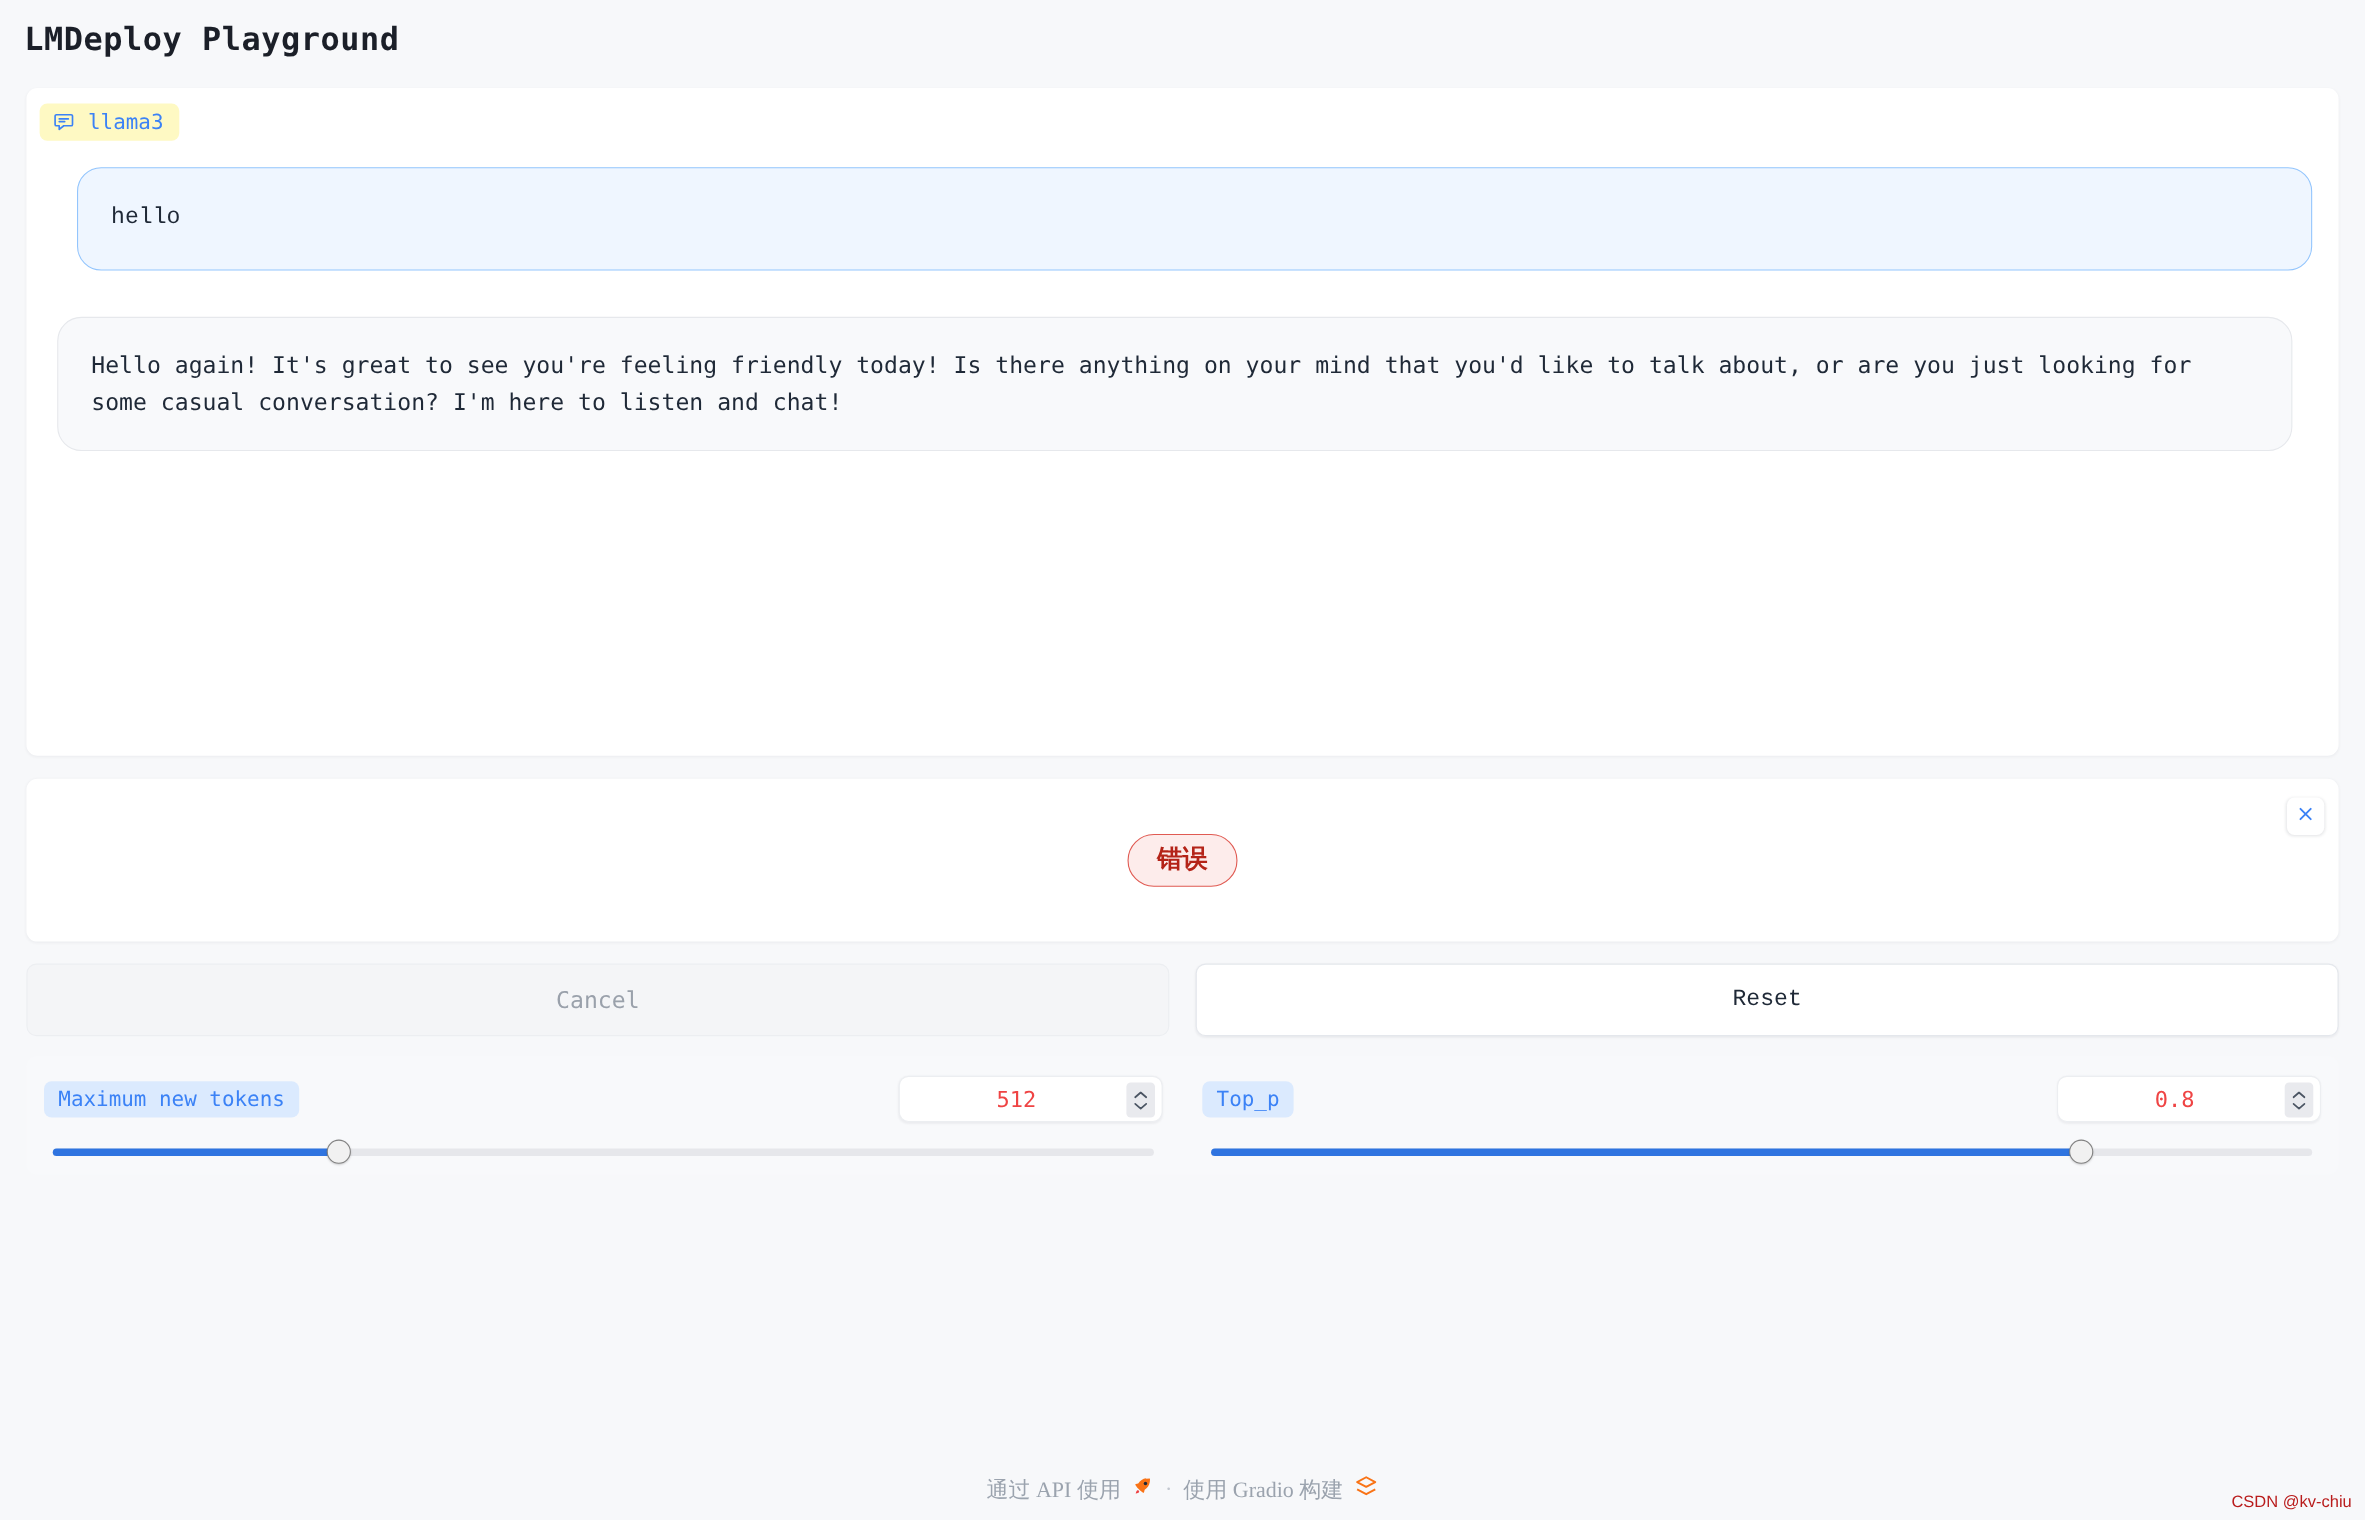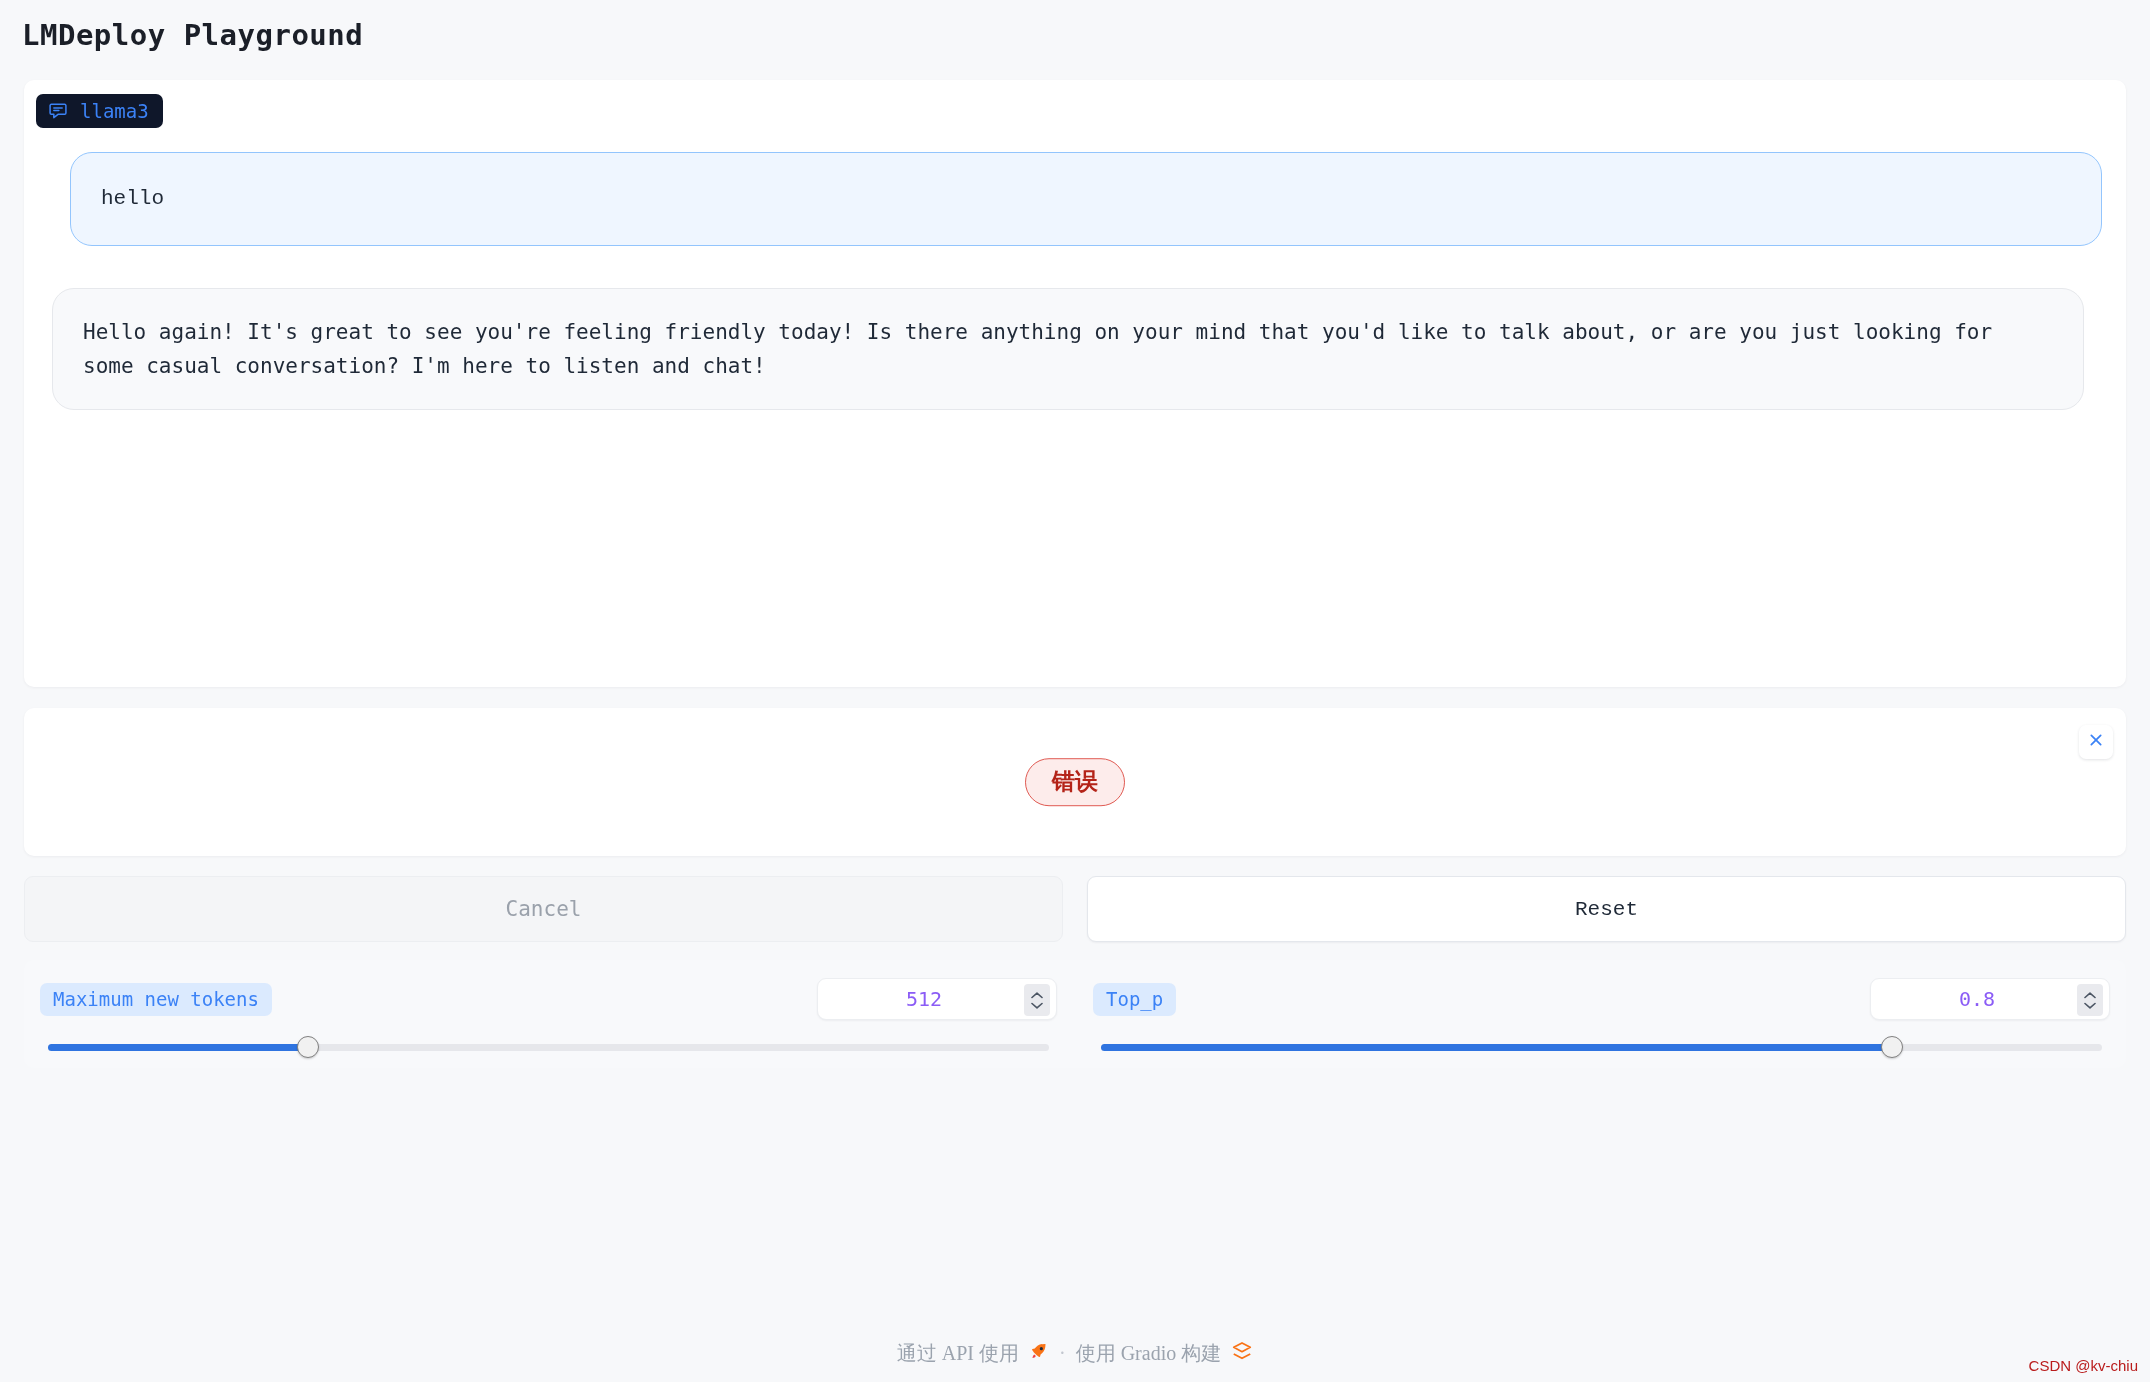--- a/index.html
+++ b/index.html
@@ -44,21 +44,21 @@
     overflow: hidden;
   }
 
   .chat-label {
     position: absolute;
     left: 12px;
     top: 14px;
     display: flex;
     align-items: center;
     gap: 12px;
-    background: #0f172a;
+    background: #fef9c3;
     color: #3b82f6;
     padding: 7px 14px 7px 12px;
     border-radius: 7px;
     font-size: 19px;
     line-height: 1;
   }
   .chat-label svg { display: block; }
 
   .bubble-row-user {
     position: absolute;
@@ -223,21 +223,21 @@
     border-radius: 9px;
     box-shadow: 0 1px 2px rgba(16,24,40,0.05);
     display: flex;
     align-items: center;
     position: relative;
   }
   .num-val {
     flex: 1;
     text-align: center;
     font-size: 20px;
-    color: #8b5cf6;
+    color: #ef4444;
     padding-right: 26px;
   }
   .spinner {
     position: absolute;
     right: 6px;
     top: 5px;
     width: 26px;
     height: 32px;
     background: #e9eaee;
     border-radius: 4px;

